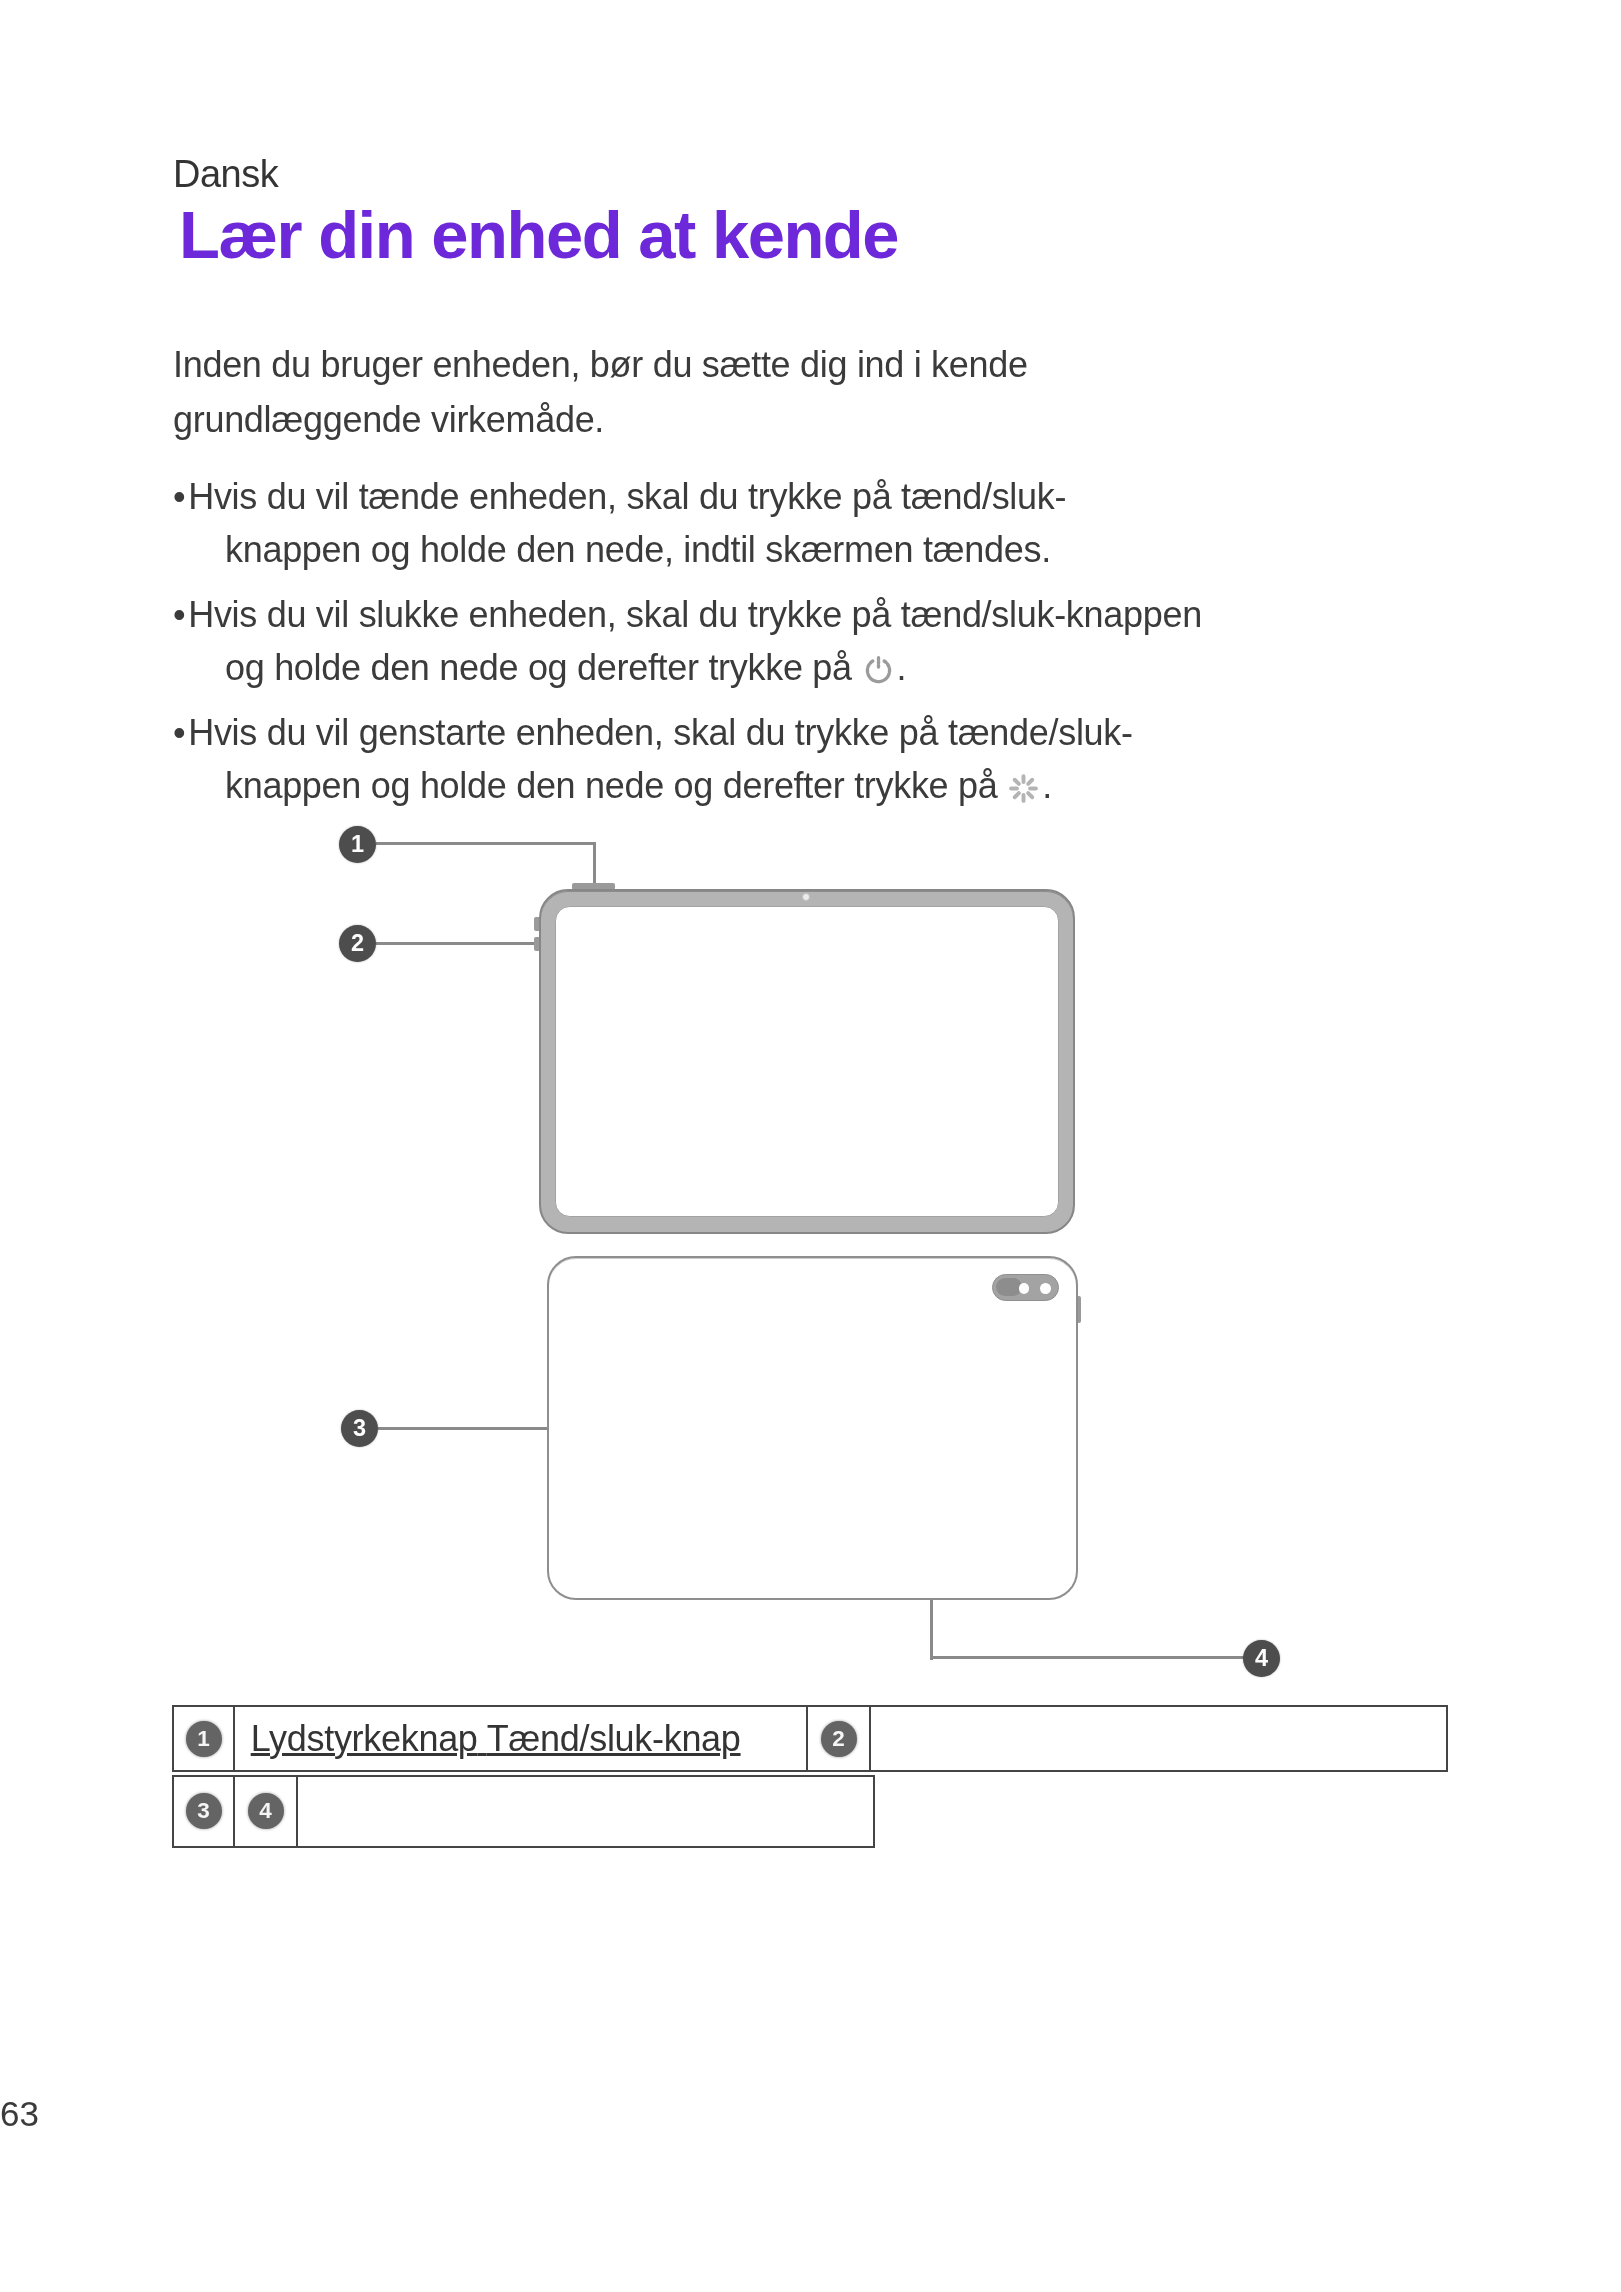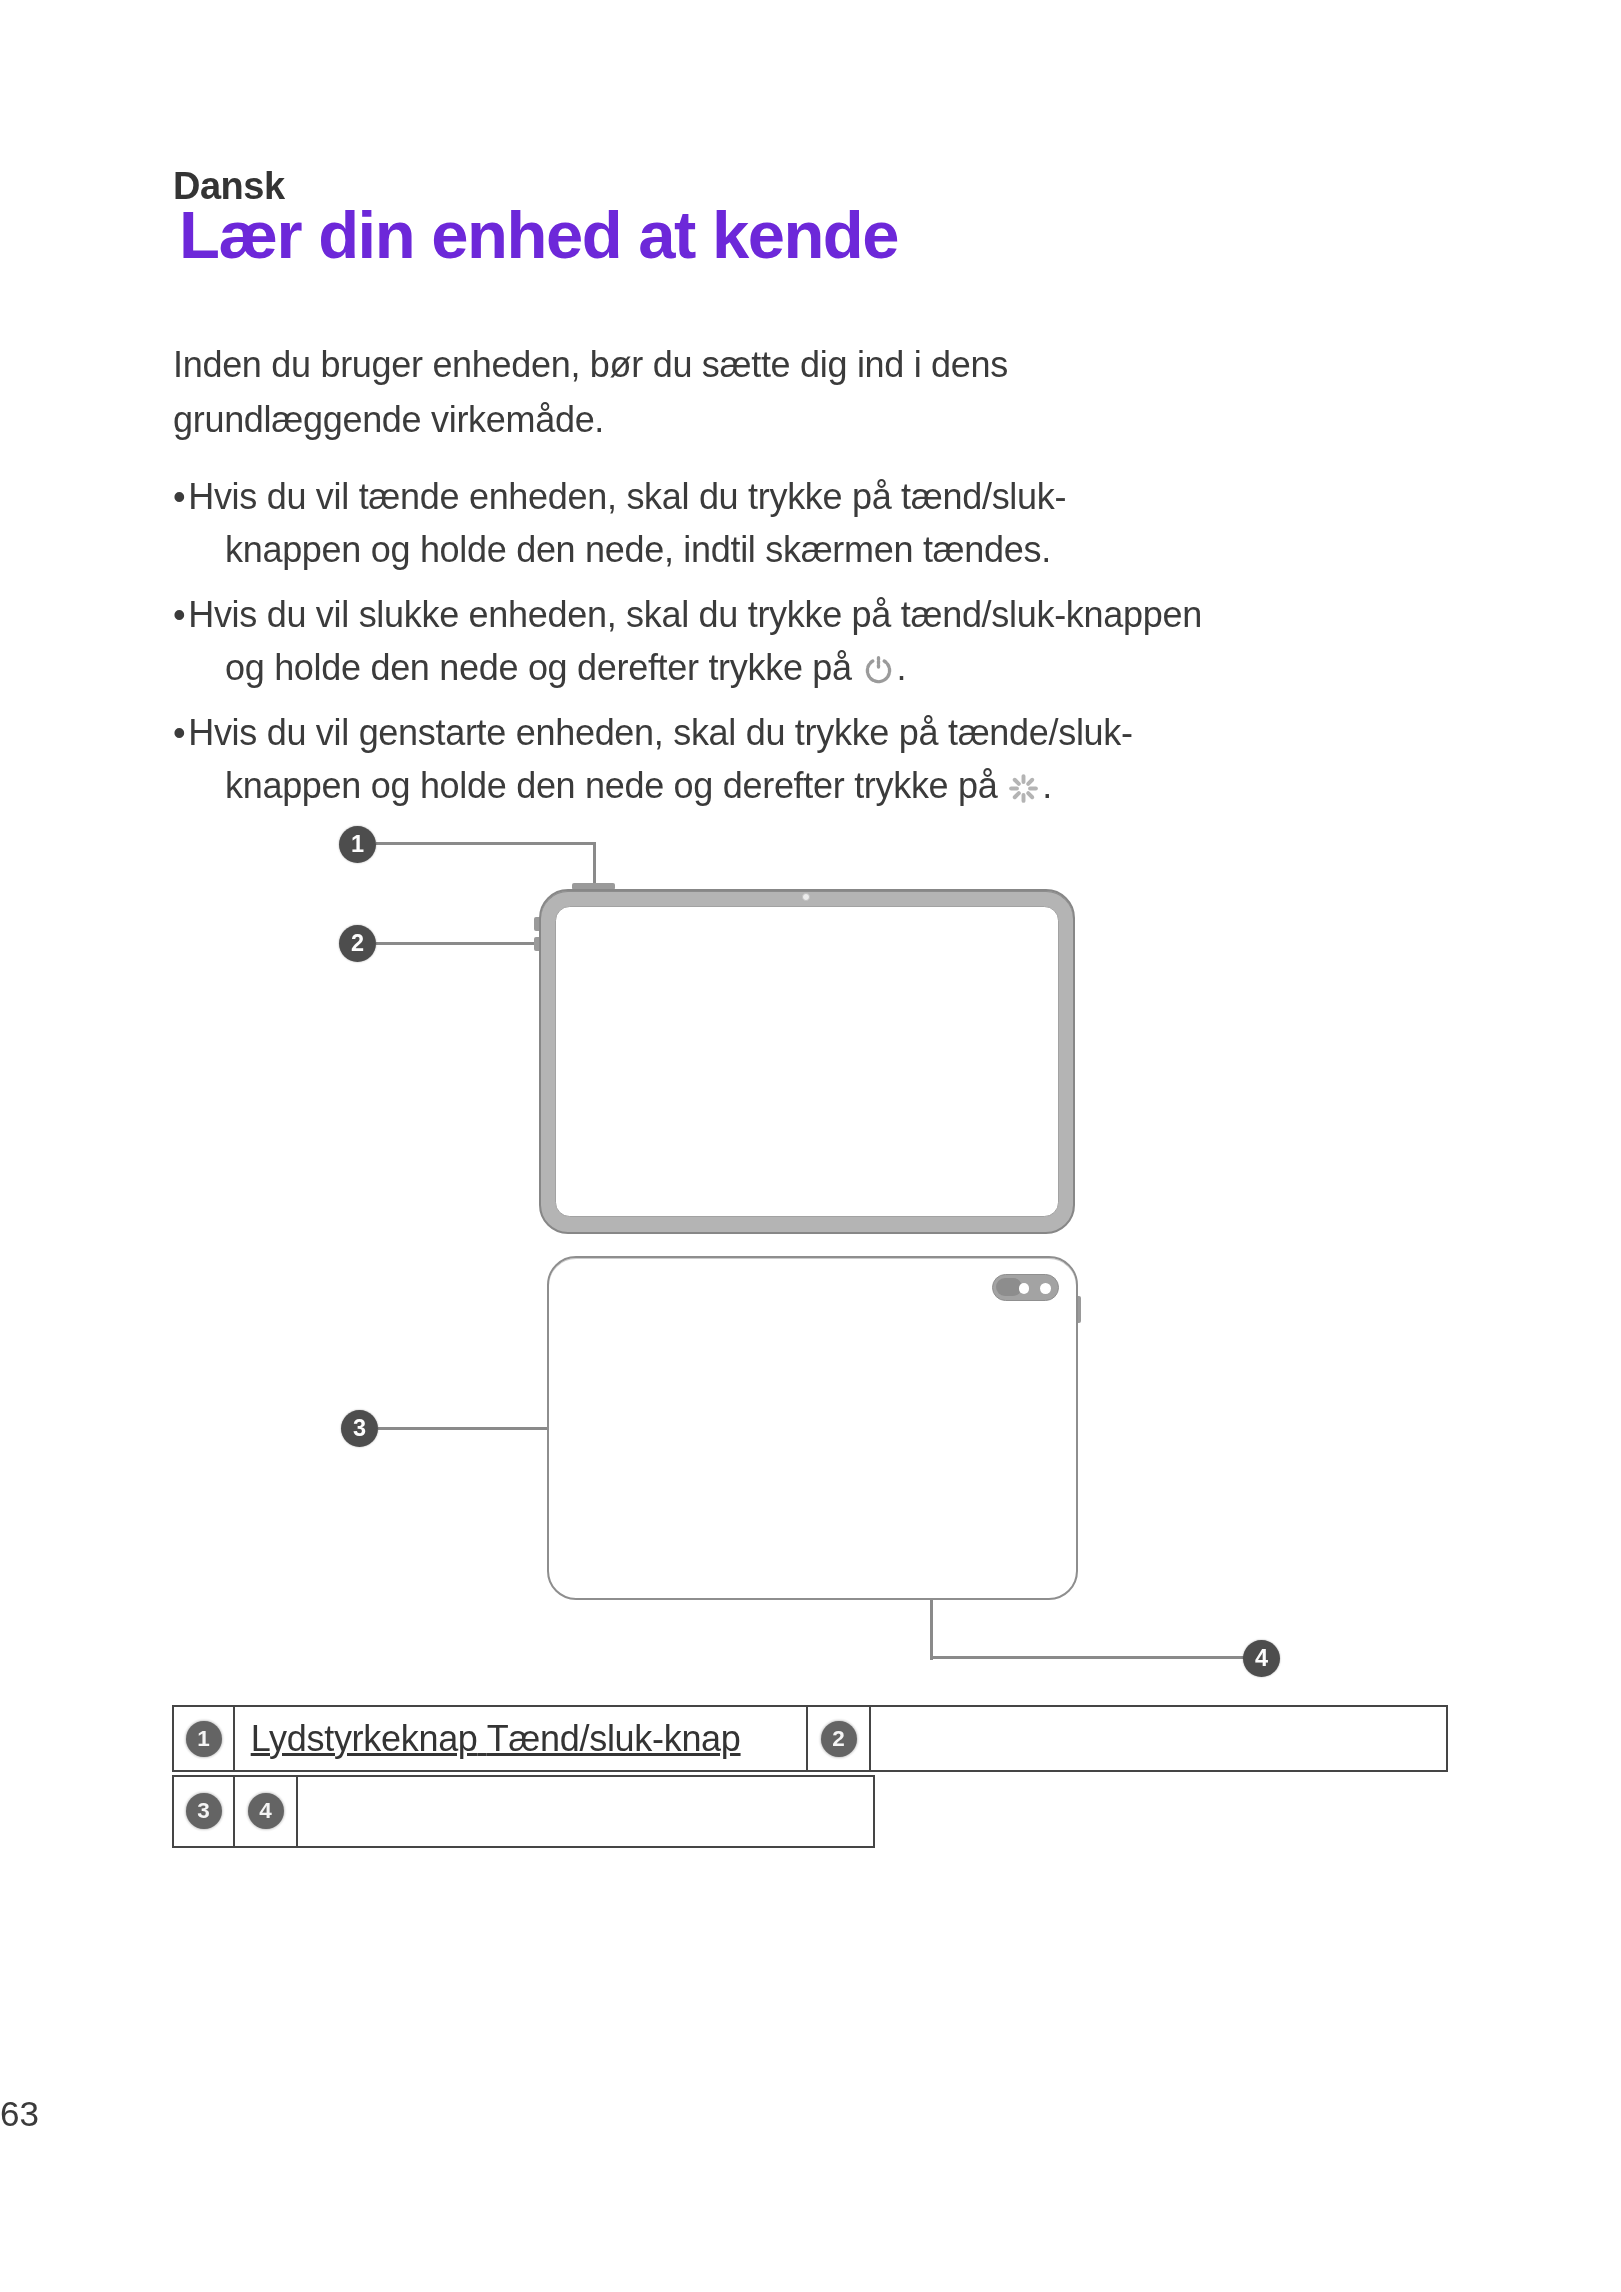--- a/index.html
+++ b/index.html
@@ -9,23 +9,22 @@
     width: 1621px;
     height: 2293px;
     background: #ffffff;
     font-family: "Liberation Sans", "DejaVu Sans", sans-serif;
     color: #3b3b3b;
     overflow: hidden;
   }
   
   .lang-label {
     position: absolute; left: 173px; top: 153px;
-    font-size: 38px; font-weight: 700; color: #343434;
+    font-size: 38px; font-weight: 400; color: #343434;
     letter-spacing: -0.5px;
-    margin-top: 12px;
   }
   .doc-title {
     position: absolute; left: 179px; top: 196px;
     font-size: 67px; font-weight: 700; color: #6d28d9;
     letter-spacing: -1.5px;
   }
   .intro {
     position: absolute; left: 173px; top: 337px; width: 1362px;
     font-size: 36px; line-height: 55px; letter-spacing: -0.3px; color: #3b3b3b;
   }
@@ -123,21 +122,21 @@
 </style>
 </head>
 <body>
 
 <div class="page">
 
   <div class="lang-label">Dansk</div>
   <h1 class="doc-title">Lær din enhed at kende</h1>
 
   <p class="intro">
-    <span class="tline">Inden du bruger enheden, bør du sætte dig ind i dens</span>
+    <span class="tline">Inden du bruger enheden, bør du sætte dig ind i kende</span>
     <span class="tline">grundlæggende virkemåde.</span>
   </p>
 
   <ul class="bullets">
     <li>
       <span class="bl1">
         <span class="bdot">•</span><span>Hvis du vil tænde enheden, skal du trykke på tænd/sluk-</span>
       </span>
       <span class="bl2">knappen og holde den nede, indtil skærmen tændes.</span>
     </li>

